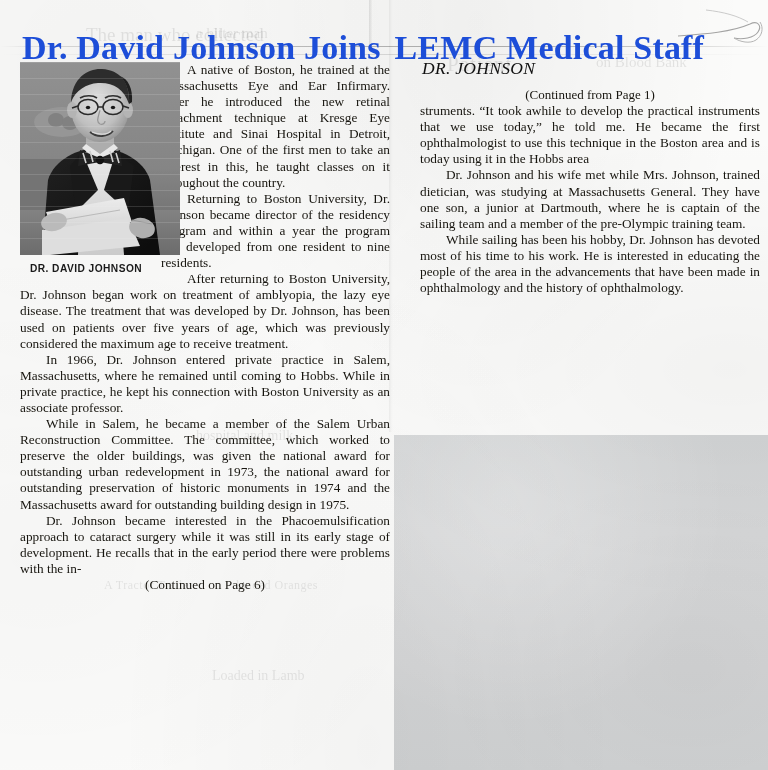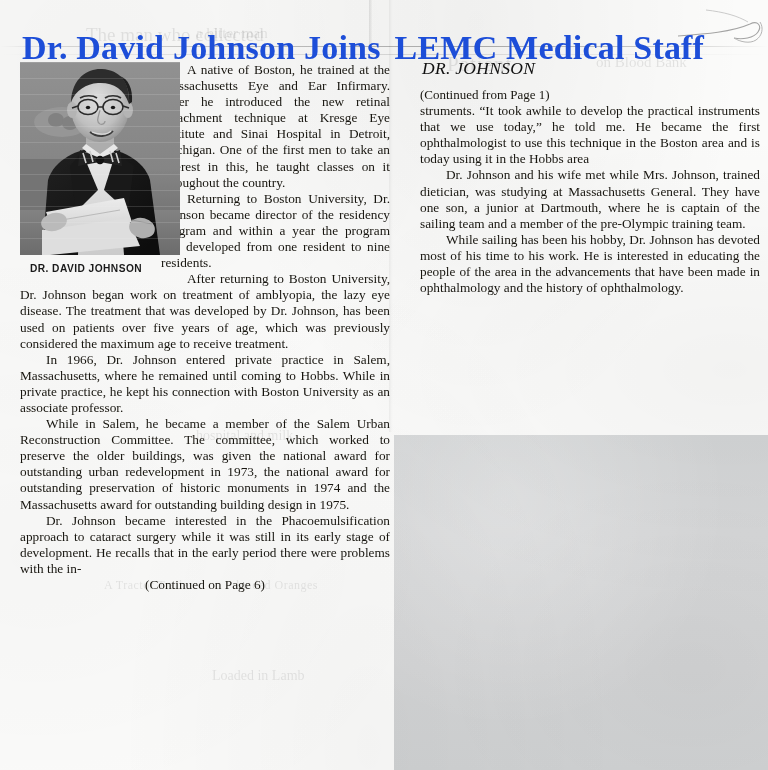--- a/index.html
+++ b/index.html
@@ -220,20 +220,21 @@
   
   .subhead {
     font-family: "Liberation Serif", serif;
     font-style: italic;
     font-size: 17.5px;
     letter-spacing: .3px;
     color: #111;
     margin: 0 0 8px 2px;
   }
   .contd-from {
+    text-align: center;
     font-size: 13px;
     margin: 0 0 2px 0;
     text-indent: 0;
   }
 
   
   .ghost {
     position: absolute;
     font-family: "Liberation Serif", serif;
     color: #000;

